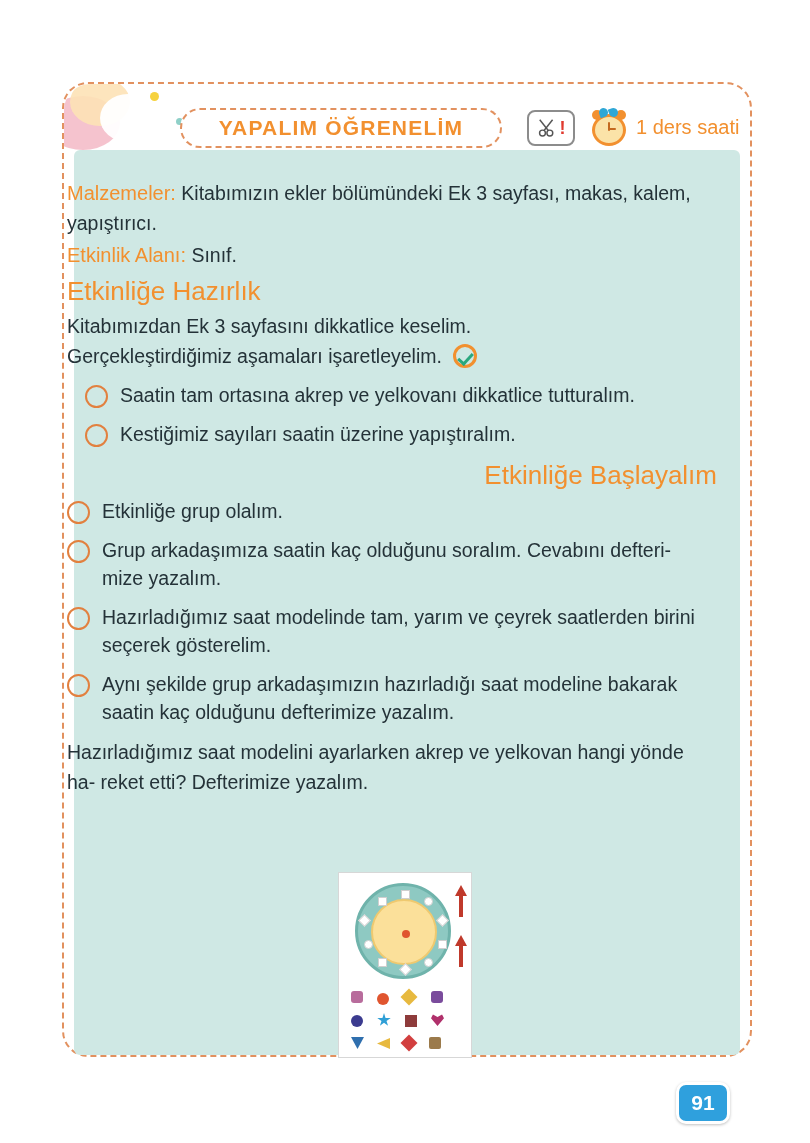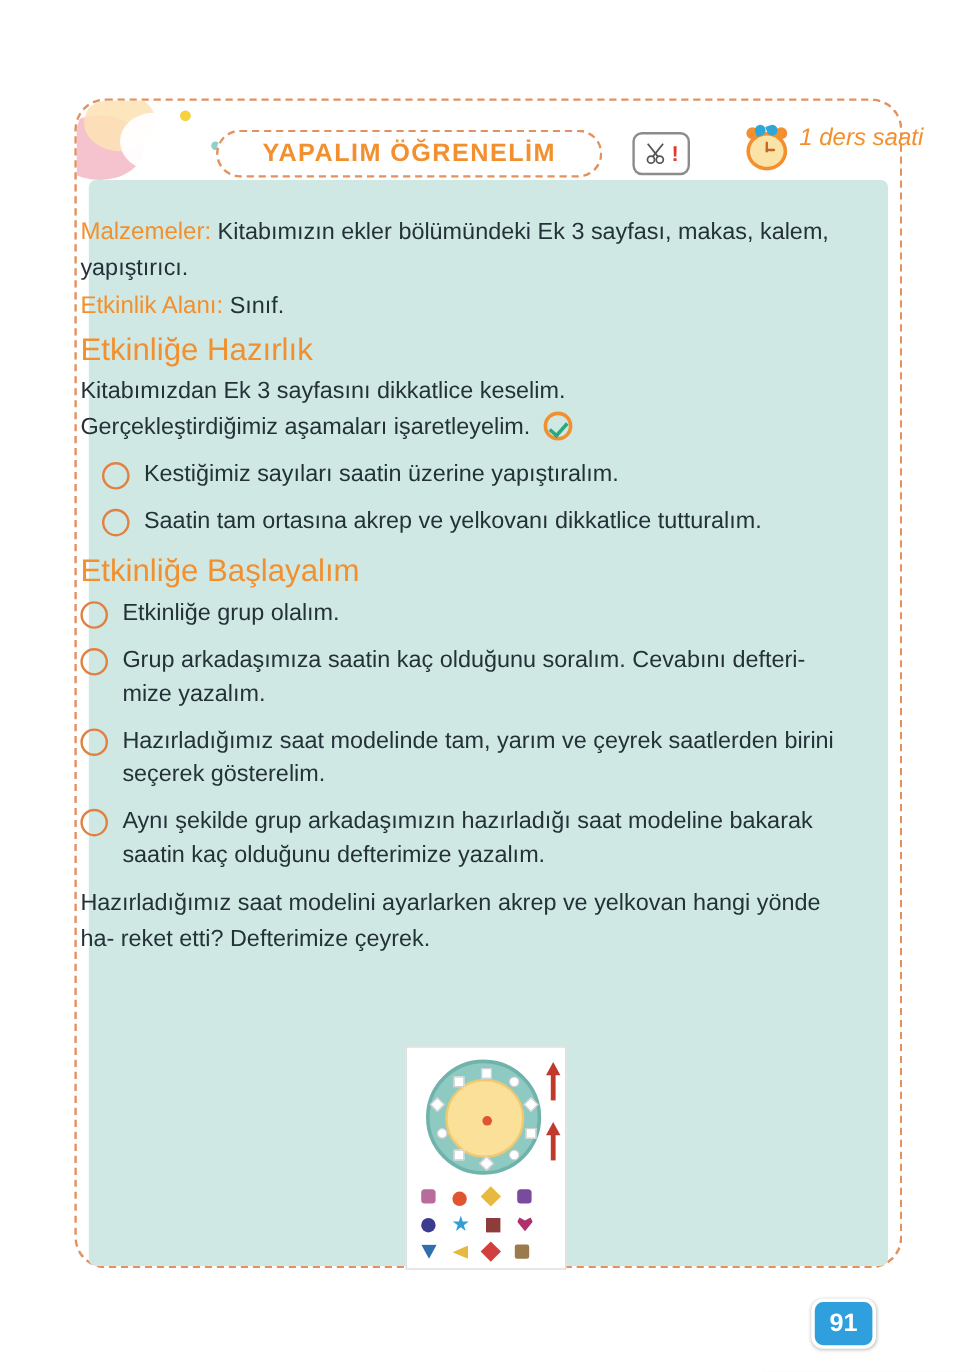--- a/index.html
+++ b/index.html
@@ -115,26 +115,26 @@
   .bang {
     color: #e03a2f;
     font-weight: bold;
     font-size: 18px;
     line-height: 1;
   }
 
   
   .duration {
     position: absolute;
-    left: 620px;
+    left: 590px;
     top: 104px;
     height: 46px;
     display: flex;
+    align-items: center;
     gap: 8px;
-    font-style: italic;
   }
   .duration-text {
     color: #f2902f;
     font-size: 20px;
     white-space: nowrap;
   }
   .clock {
     position: relative;
     width: 38px; height: 38px;
   }
@@ -355,50 +355,50 @@
     <div class="line para">Kitabımızdan Ek 3 sayfasını dikkatlice keselim.</div>
 
     <div class="line">
       <span>Gerçekleştirdiğimiz aşamaları işaretleyelim.</span>
       <span class="tick"></span>
     </div>
 
     <ul class="check-list indent-1" style="margin-top:10px;">
       <li class="check-item">
         <span class="circle"></span>
+        <span class="check-text">Saatin tam ortasına akrep ve yelkovanı dikkatlice tutturalım.</span>
+      </li>
+      <li class="check-item">
+        <span class="circle"></span>
         <span class="check-text">Kestiğimiz sayıları saatin üzerine yapıştıralım.</span>
       </li>
-      <li class="check-item">
-        <span class="circle"></span>
-        <span class="check-text">Saatin tam ortasına akrep ve yelkovanı dikkatlice tutturalım.</span>
-      </li>
     </ul>
 
-    <div class="sect" style="margin-top:12px;">Etkinliğe Başlayalım</div>
+    <div class="sect" style="margin-top:12px;text-align:right;">Etkinliğe Başlayalım</div>
 
     <ul class="check-list" style="margin-top:6px;">
       <li class="check-item">
         <span class="circle"></span>
         <span class="check-text">Etkinliğe grup olalım.</span>
       </li>
       <li class="check-item">
         <span class="circle"></span>
         <span class="check-text">Grup arkadaşımıza saatin kaç olduğunu soralım. Cevabını defteri‑ mize yazalım.</span>
       </li>
       <li class="check-item">
         <span class="circle"></span>
         <span class="check-text">Hazırladığımız saat modelinde tam, yarım ve çeyrek saatlerden birini seçerek gösterelim.</span>
       </li>
       <li class="check-item">
         <span class="circle"></span>
         <span class="check-text">Aynı şekilde grup arkadaşımızın hazırladığı saat modeline bakarak saatin kaç olduğunu defterimize yazalım.</span>
       </li>
     </ul>
 
-    <div class="line" style="margin-top:6px;">Hazırladığımız saat modelini ayarlarken akrep ve yelkovan hangi yönde ha‑ reket etti? Defterimize çeyrek.</div>
+    <div class="line" style="margin-top:6px;">Hazırladığımız saat modelini ayarlarken akrep ve yelkovan hangi yönde ha‑ reket etti? Defterimize yazalım.</div>
   </div>
 
   <div class="figure">
     <div class="fig-clock">
       <div class="inner"></div>
       <div class="center"></div>
       <div class="fig-mark" style="left:43px; top:4px;"></div>
       <div class="fig-mark" style="left:66px; top:11px; border-radius:50%;"></div>
       <div class="fig-mark" style="left:80px; top:30px; transform:rotate(45deg);"></div>
       <div class="fig-mark" style="left:80px; top:54px;"></div>

